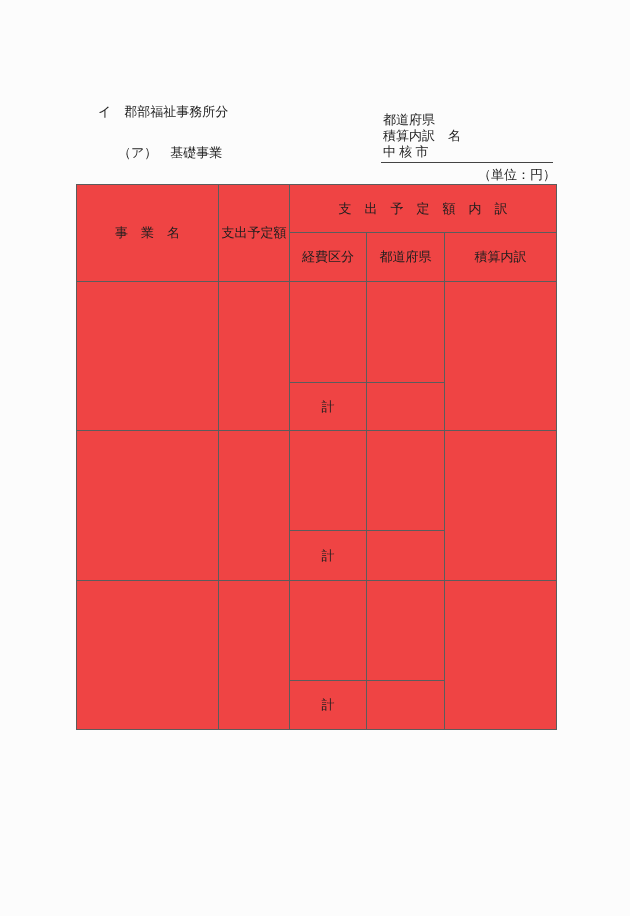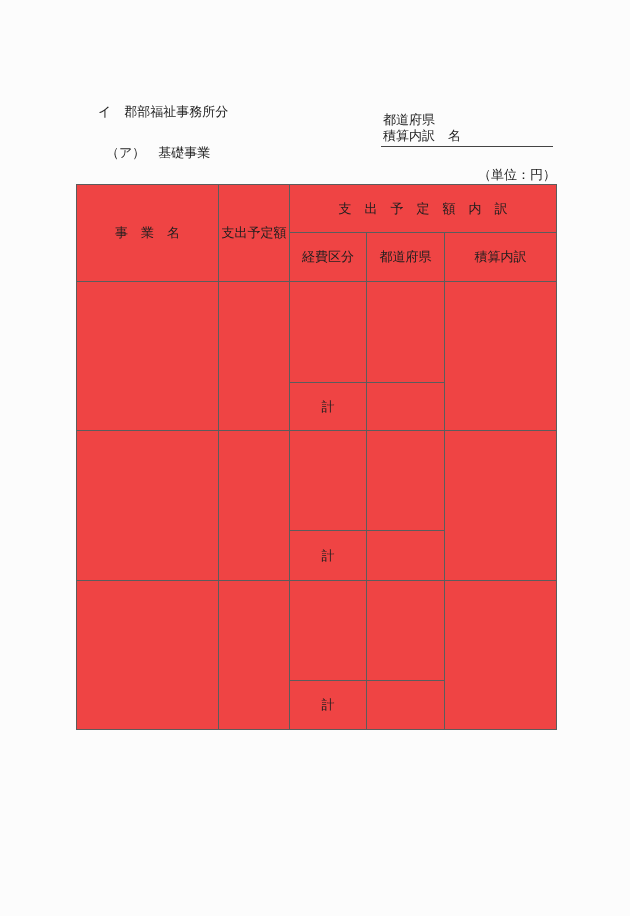--- a/index.html
+++ b/index.html
@@ -13,21 +13,21 @@
     position: relative;
     width: 630px;
     height: 916px;
     background: #fcfcfc;
     overflow: hidden;
     font-size: 13px;
   }
   .abs { position: absolute; white-space: pre; }
 
   .section-label   { left: 98px; top: 103px; }
-  .subsection-label{ left: 106px; top: 144px; }
+  .subsection-label{ left: 118px; top: 144px; }
 
   .designation {
     position: absolute;
     left: 381px;
     top: 112px;
     width: 172px;
     border-bottom: 1px solid #444;
     padding-bottom: 2px;
   }
   .designation div {
@@ -75,20 +75,21 @@
 <body>
 
 <div class="page">
 
   <div class="abs section-label">イ　郡部福祉事務所分</div>
   <div class="abs subsection-label">（ア）　基礎事業</div>
 
   <div class="designation">
     <div>都道府県</div>
     <div>積算内訳　名</div>
+    <div>中 核 市</div>
   </div>
 
   <div class="abs unit-label">（単位：円）</div>
 
   <table class="form">
     <colgroup>
       <col style="width:142px">
       <col style="width:71px">
       <col style="width:77px">
       <col style="width:78px">

